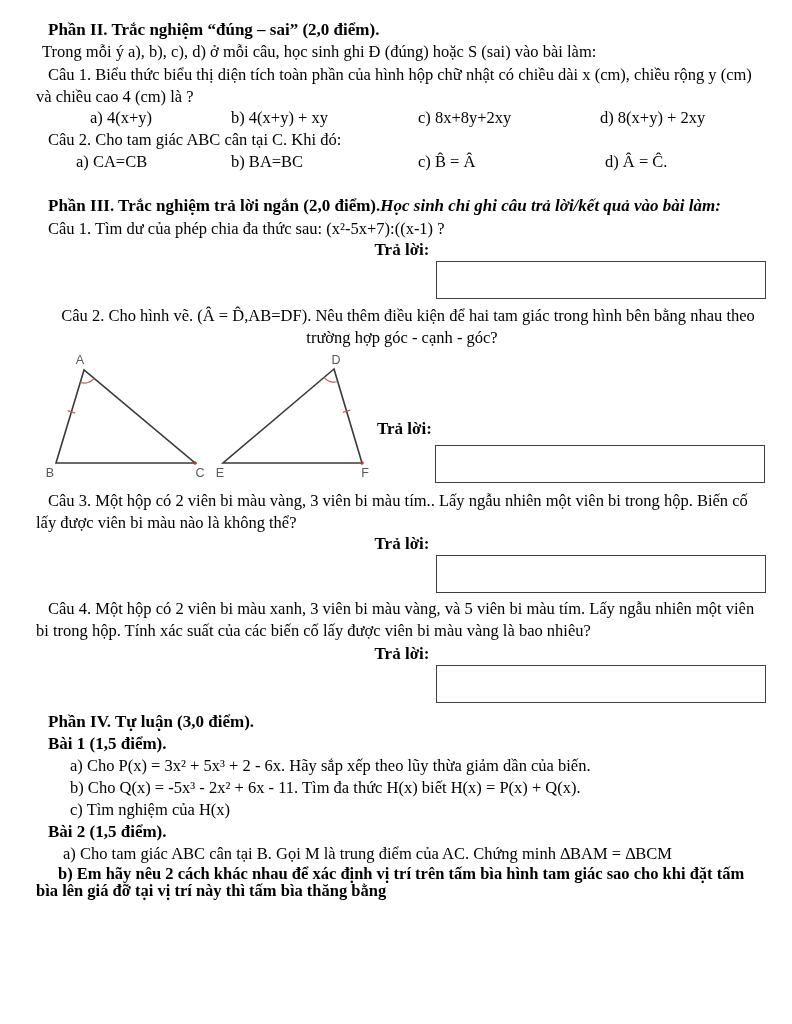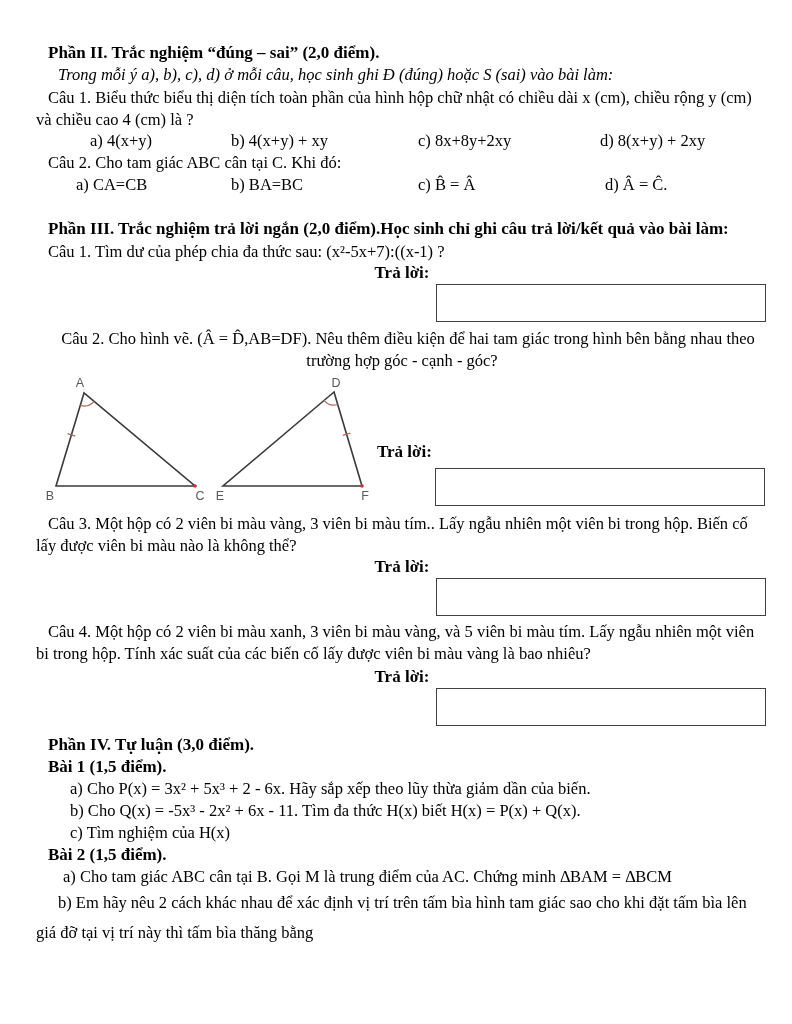--- a/index.html
+++ b/index.html
@@ -7,56 +7,56 @@
   body {
     width: 792px; height: 1024px;
     font-family: "Liberation Serif", serif;
     color: #000;
     font-size: 16.5px;
   }
   .page {
     position: relative;
     width: 792px; height: 1024px;
     background: #fff;
-    padding: 42px 24px 0 36px;
+    padding: 19px 24px 0 36px;
     overflow: hidden;
   }
   .part-heading {
     font-size: 17px; line-height: 22px; font-weight: bold;
     margin-left: 12px;
   }
   .instruction {
-    font-style: italic; line-height: 22px; margin-left: 22px;
+    line-height: 22px; margin-left: 6px;
   }
   .q { line-height: 21.5px; text-indent: 12px; margin-top: 1px; }
   .q .qlabel { font-weight: normal; }
   .opt-row { display: flex; line-height: 21px; }
   .opt-row.r1 { padding-left: 54px; }
   .opt-row.r1 .o1 { width: 141px; } .opt-row.r1 .o2 { width: 187px; } .opt-row.r1 .o3 { width: 182px; }
   .opt-row.r2 { padding-left: 40px; }
   .opt-row.r2 .o1 { width: 155px; } .opt-row.r2 .o2 { width: 187px; } .opt-row.r2 .o3 { width: 187px; }
   .part3-heading { margin-top: 23px; margin-left: 12px; font-size: 17px; line-height: 22px; font-weight: bold; }
-  .part3-heading .hi { }
+  .part3-heading .hi { font-style: italic; }
   .ans-label { text-align: center; font-weight: bold; font-size: 17px; line-height: 18px; margin-top: 2px; }
   .ans-box {
     width: 330px; height: 38px;
     border: 1px solid #404040;
     margin: 2px 2px 0 auto;
     background: #fff;
   }
   .figure { position: relative; height: 132px; margin-top: 5px; }
   .figure svg { position: absolute; left: 0; top: 0; }
   .figure svg text { font-family: "Liberation Sans", sans-serif; font-size: 12.5px; }
   .fig-ans-label { position: absolute; left: 341px; top: 66px; font-weight: bold; font-size: 17px; }
   .fig-ans-box { position: absolute; left: 399px; top: 92px; width: 330px; height: 38px; border: 1px solid #404040; }
   .mt6 { margin-top: 6px; text-align: center; } .mt5 { margin-top: 5px; } .mt4 { margin-top: 4px; } .mt2 { margin-top: 8px; }
   .part4-heading, .bai-heading { font-size: 17px; line-height: 22px; font-weight: bold; margin-left: 12px; }
   .item { padding-left: 34px; line-height: 22px; }
   .item2 { padding-left: 27px; line-height: 21.5px; }
-  .hang2 { text-indent: 22px; line-height: 30px; }
+  .hang2 { text-indent: 22px; line-height: 17px; font-weight: bold; }
 </style>
 </head>
 <body>
 
 <div class="page">
 
   <div class="part-heading">Phần II. Trắc nghiệm “đúng – sai” (2,0 điểm).</div>
   <div class="instruction">Trong mỗi ý a), b), c), d) ở mỗi câu, học sinh ghi Đ (đúng) hoặc S (sai) vào bài làm:</div>
 
   <p class="q"><span class="qlabel">Câu 1</span><span>. Biểu thức biểu thị diện tích toàn phần của hình hộp chữ nhật có chiều dài x (cm), chiều rộng y (cm) và chiều cao 4 (cm) là ?</span></p>

